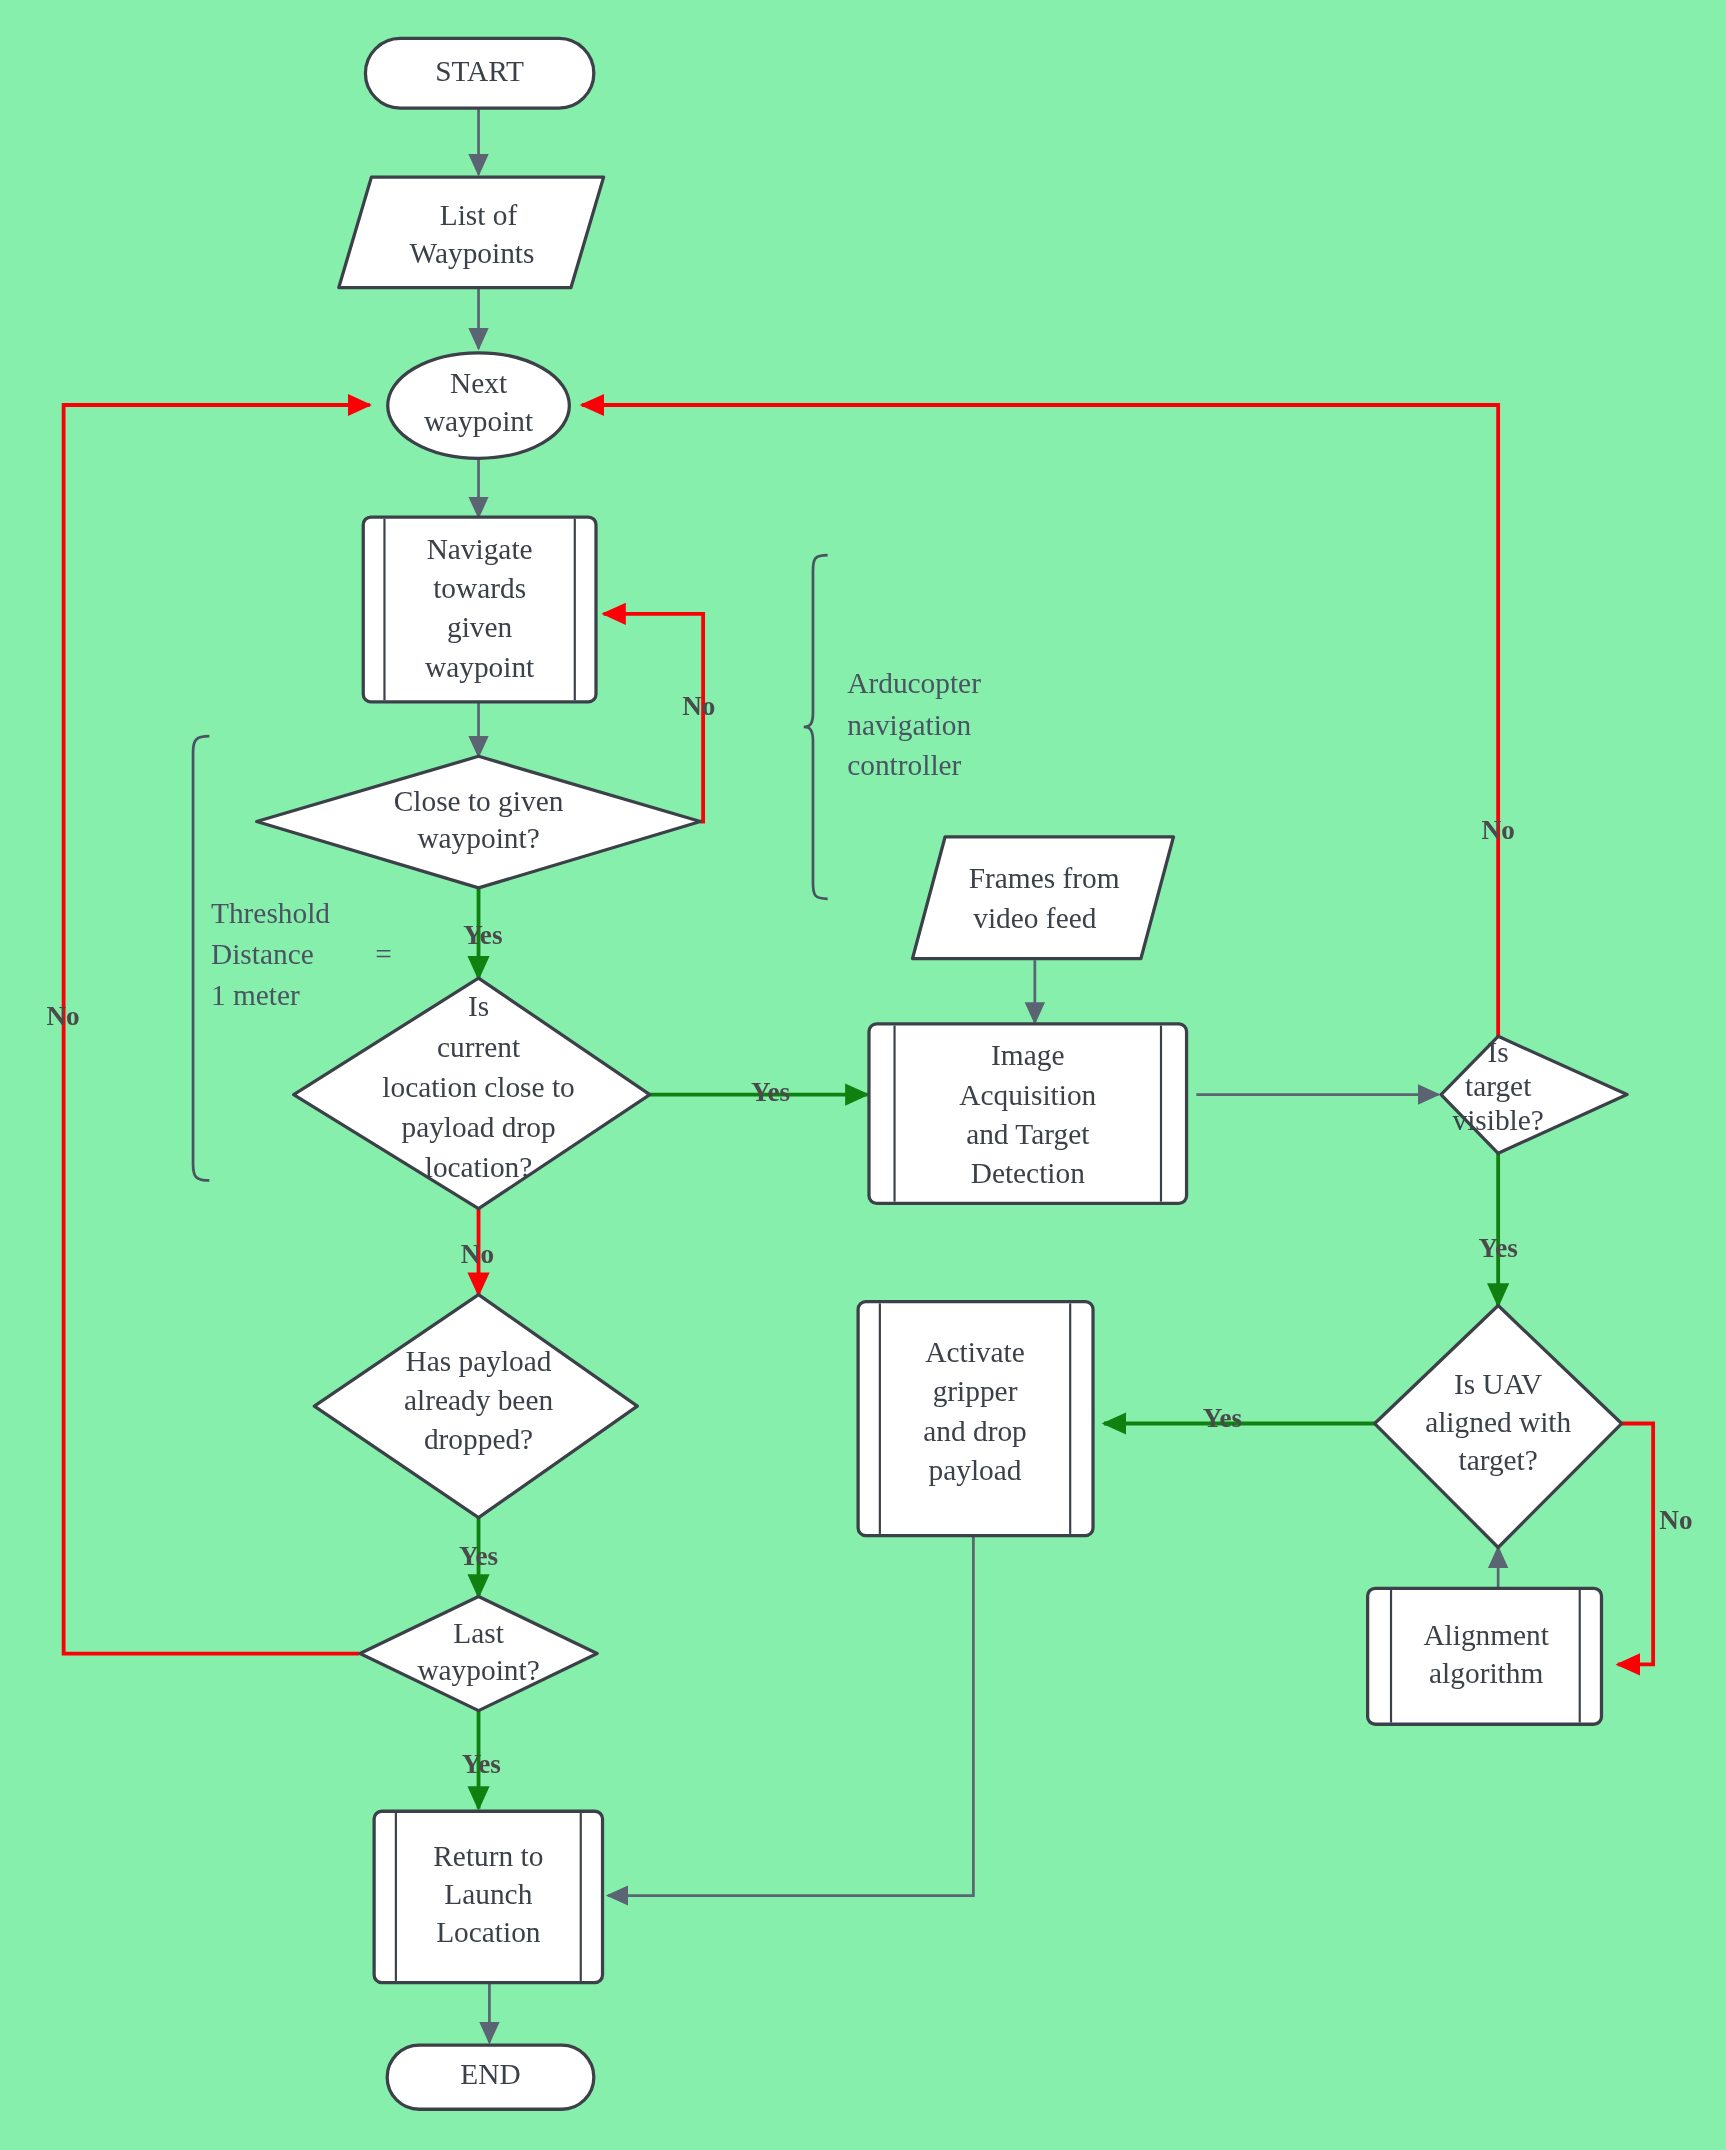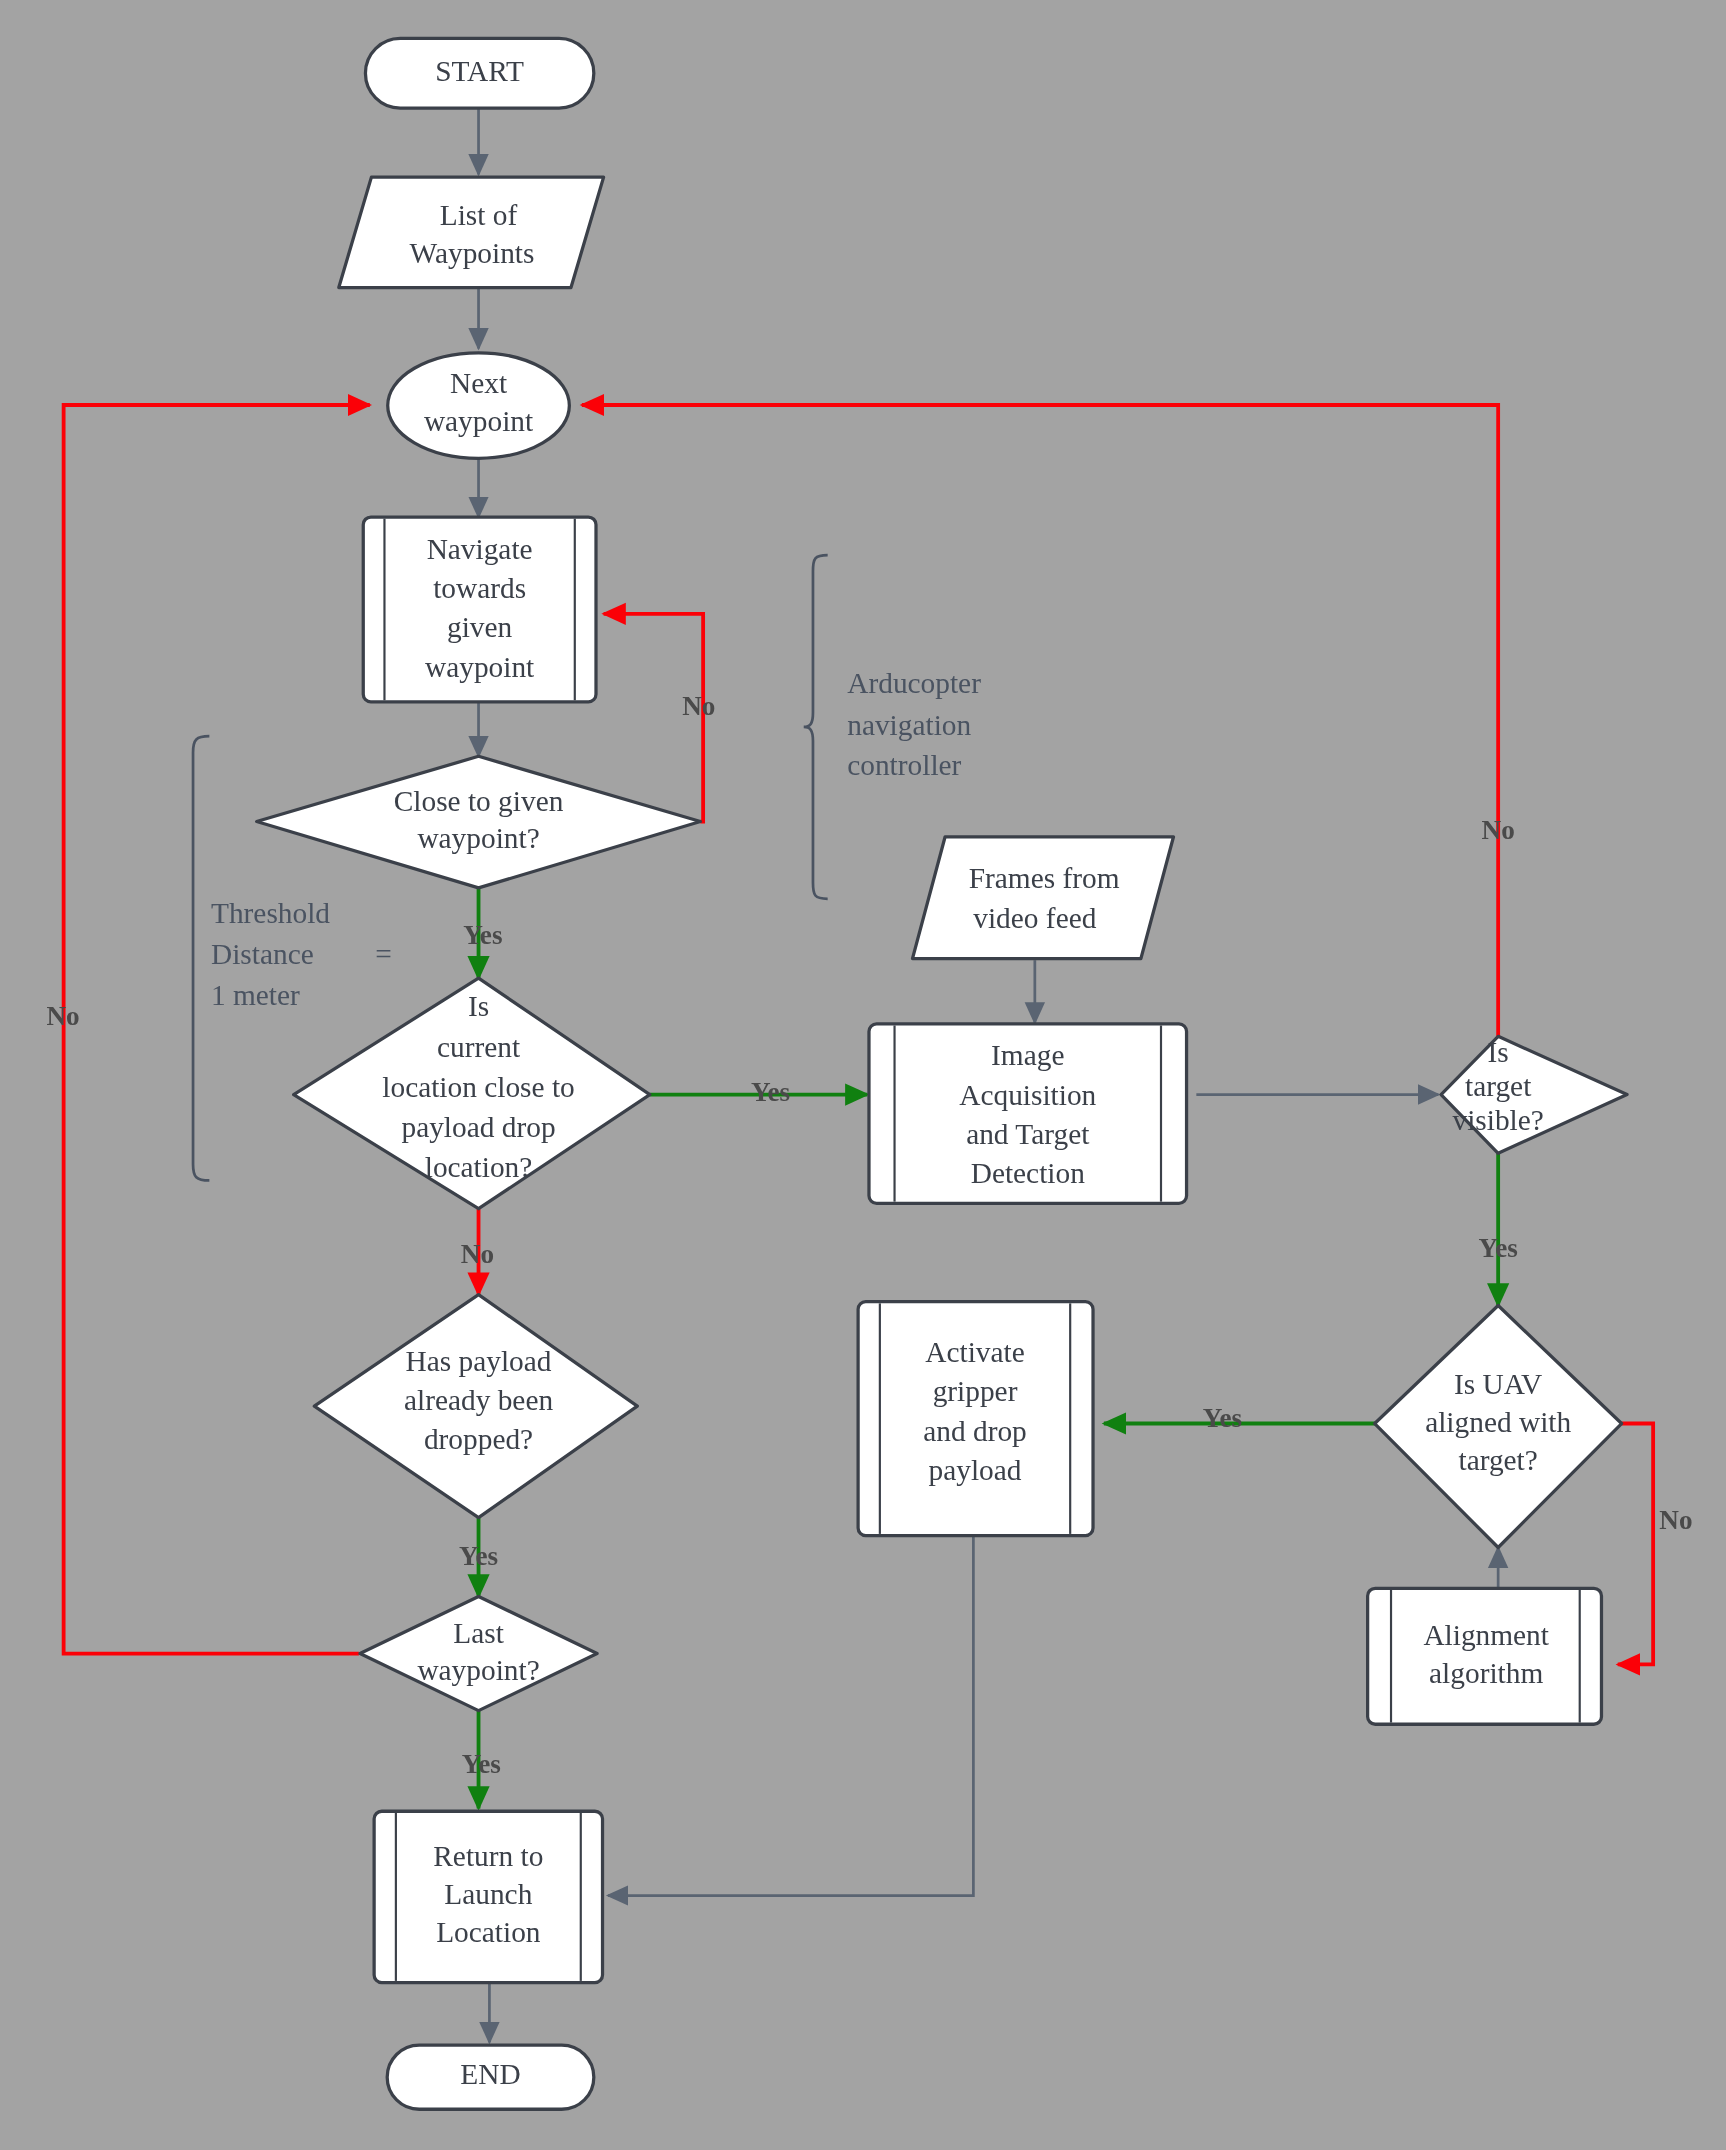--- a/index.html
+++ b/index.html
@@ -4,21 +4,21 @@
 <style>
   html, body {
     margin: 0;
     padding: 0;
     background: #000000;
   }
   #page {
     position: relative;
     width: 1726px;
     height: 2151px;
-    background: #a3a3a3;
+    background: #86efac;
     overflow: hidden;
   }
   svg#flow {
     position: absolute;
     top: 0; left: 0;
     width: 1726px;
     height: 2151px;
     display: block;
   }
   .node-shape {

